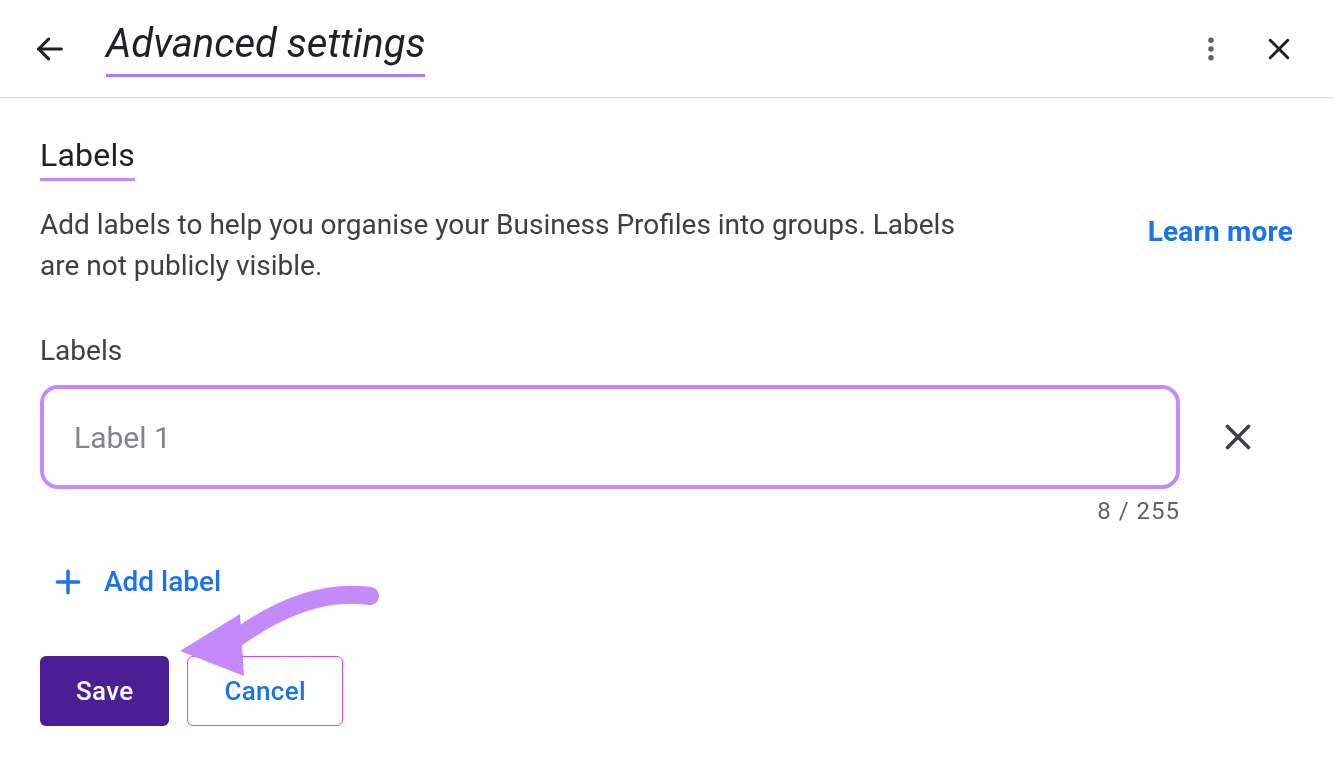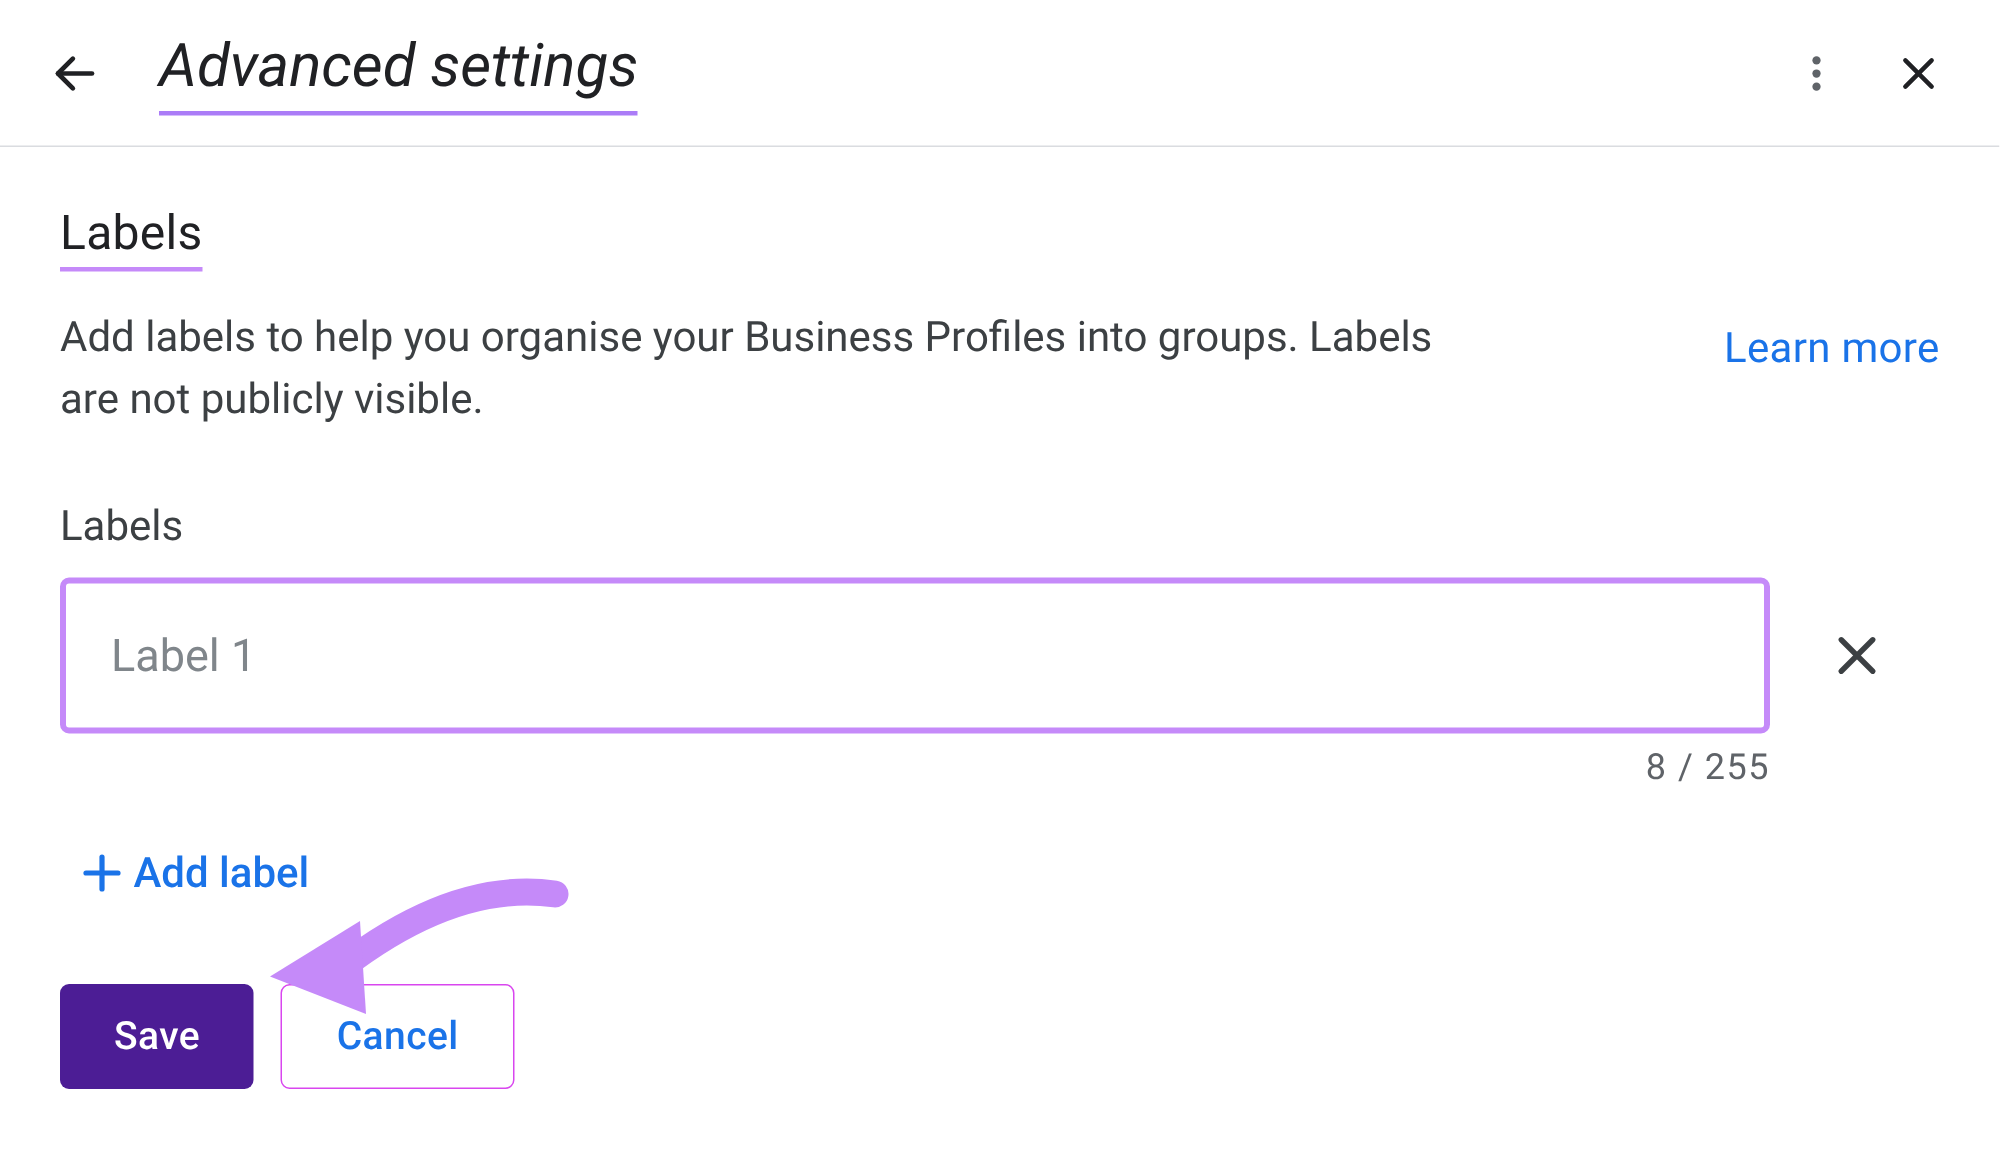--- a/index.html
+++ b/index.html
@@ -69,40 +69,40 @@
       color: #3c4043;
       max-width: 930px;
       font-weight: 400;
     }
     .learn-more {
       font-size: 28px;
       color: #1a73e8;
       text-decoration: none;
       white-space: nowrap;
       margin-top: 10px;
-      font-weight: 400;
+      font-weight: 700;
       letter-spacing: 0.2px;
     }
     .field-label {
       font-size: 28px;
       color: #3c4043;
       margin-top: 48px;
       margin-bottom: 18px;
       font-weight: 400;
     }
     .input-row {
       display: flex;
       align-items: center;
       gap: 36px;
     }
     .label-input {
       flex: 0 0 1140px;
       height: 104px;
       border: 4px solid #c58af9;
-      border-radius: 6px;
+      border-radius: 18px;
       padding: 0 30px;
       font-size: 30px;
       font-family: inherit;
       color: #0c4a6e;
       outline: none;
       background: #fff;
     }
     .label-input::placeholder {
       color: #80868b;
       font-weight: 400;
@@ -117,21 +117,21 @@
       font-size: 24px;
       color: #5f6368;
       text-align: right;
       width: 1140px;
       margin-top: 8px;
       letter-spacing: 1px;
     }
     .add-label-btn {
       display: inline-flex;
       align-items: center;
-      gap: 5px;
+      gap: 20px;
       background: none;
       border: none;
       cursor: pointer;
       color: #1a73e8;
       font-size: 28px;
       font-weight: 500;
       margin-top: 32px;
       padding: 8px 12px;
       font-family: inherit;
     }

